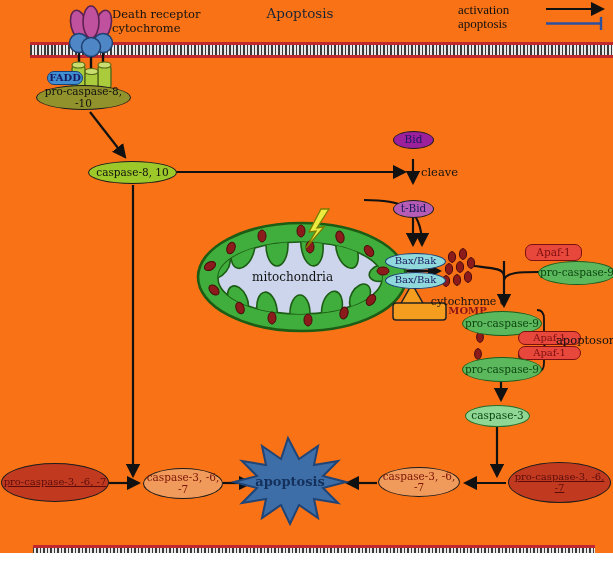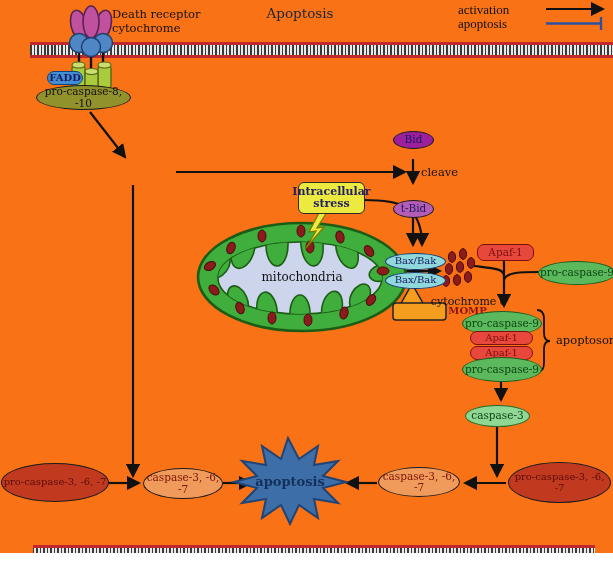--- a/index.html
+++ b/index.html
@@ -17,22 +17,22 @@
   }
   .lbl{position:absolute; z-index:3; font-size:11.5px; line-height:1.18; white-space:nowrap;}
   .node{
     position:absolute; z-index:3; display:flex; align-items:center; justify-content:center;
     text-align:center; font-size:10.5px; line-height:1.05; box-sizing:border-box;
     border:1.6px solid #1c1c1c;
   }
   .ellipse{border-radius:50%;}
   .rect{border-radius:7px;text-align:right;}
   .t-navy{color:#18185e;}
-  .t-dred{color:#7c0f0f;}
-  .t-maroon{color:#5c0b0b;}
+  .t-dred{color:#7c0f0f;margin-left:48px;}
+  .t-maroon{color:#5c0b0b;text-decoration:underline;}
   .t-green{color:#0d4512;}
   .t-black{color:#101010;}
   .title{font-size:13.5px; color:#1c2433; text-align:center;}
   .legend-lbl{font-size:13px; text-align:left; color:#101010;font-family:Liberation Serif, serif;}
   .stress{
     background:#ece93f; border-radius:6px; border:1.6px solid #2a2a2a;
     color:#232364; font-weight:bold; font-size:11px;
   }
   .apoptosis-txt{font-weight:bold; font-size:13px; color:#14305c; text-align:center;}
   .momp-txt{font-weight:bold; color:#8b1515; font-size:10px;padding-left:48px;}
@@ -175,33 +175,30 @@
 
   <div class="lbl title" style="left:240px; top:6px; width:120px;">Apoptosis</div>
 
   <div class="lbl legend-lbl" style="left:458px; top:2px; width:82px;">activation</div>
   <div class="lbl legend-lbl" style="left:458px; top:16px; width:82px;">apoptosis</div>
 
   <div class="node rect t-navy" style="left:47px; top:71px; width:36px; height:14px; background:#3f8fd2; border-color:#15407a; font-weight:bold; font-size:10px;">FADD</div>
 
   <div class="node ellipse t-black" style="left:36px; top:85px; width:95px; height:25px; background:#91922b;">pro-caspase-8, -10</div>
 
+  <div class="node ellipse t-black" style="left:88px; top:161px; width:89px; height:23px; background:#9dc829;">caspase-8, 10</div>
 
   <div class="node ellipse t-navy" style="left:393px; top:131px; width:41px; height:18px; background:#9c1f9c;">Bid</div>
 
   <div class="lbl" style="left:421px; top:166px;">cleave</div>
 
   <div class="node ellipse t-navy" style="left:393px; top:200px; width:41px; height:18px; background:#b55cb5;">t-Bid</div>
 
-  <div class="node stress" style="left:298px; top:182px; width:67px; height:32px; flex-direction:column;">
-    <div>Intracellular</div>
-    <div>stress</div>
-  </div>
-
-  <div class="lbl" style="left:252px; top:270px; width:100px; text-align:center; font-size:12px;">mitochondria</div>
+
+  <div class="lbl" style="left:252px; top:270px; width:100px; font-size:12px;">mitochondria</div>
 
   <div class="node ellipse t-navy" style="left:385px; top:253px; width:61px; height:17px; background:#8fd8dc; border-color:#1a3a6e; font-size:10px;">Bax/Bak</div>
   <div class="node ellipse t-navy" style="left:385px; top:272px; width:61px; height:17px; background:#8fd8dc; border-color:#1a3a6e; font-size:10px;">Bax/Bak</div>
 
   <div class="lbl momp-txt" style="left:393px; top:305px; width:53px; text-align:center;">MOMP</div>
 
   <div class="lbl" style="left:430px; top:296px; width:76px; text-align:right; font-size:11px;">cytochrome c</div>
 
   <div class="node rect t-dred" style="left:477px; top:244px; width:57px; height:17px; background:#e8473c; border-color:#7c1010;">Apaf-1</div>
 

